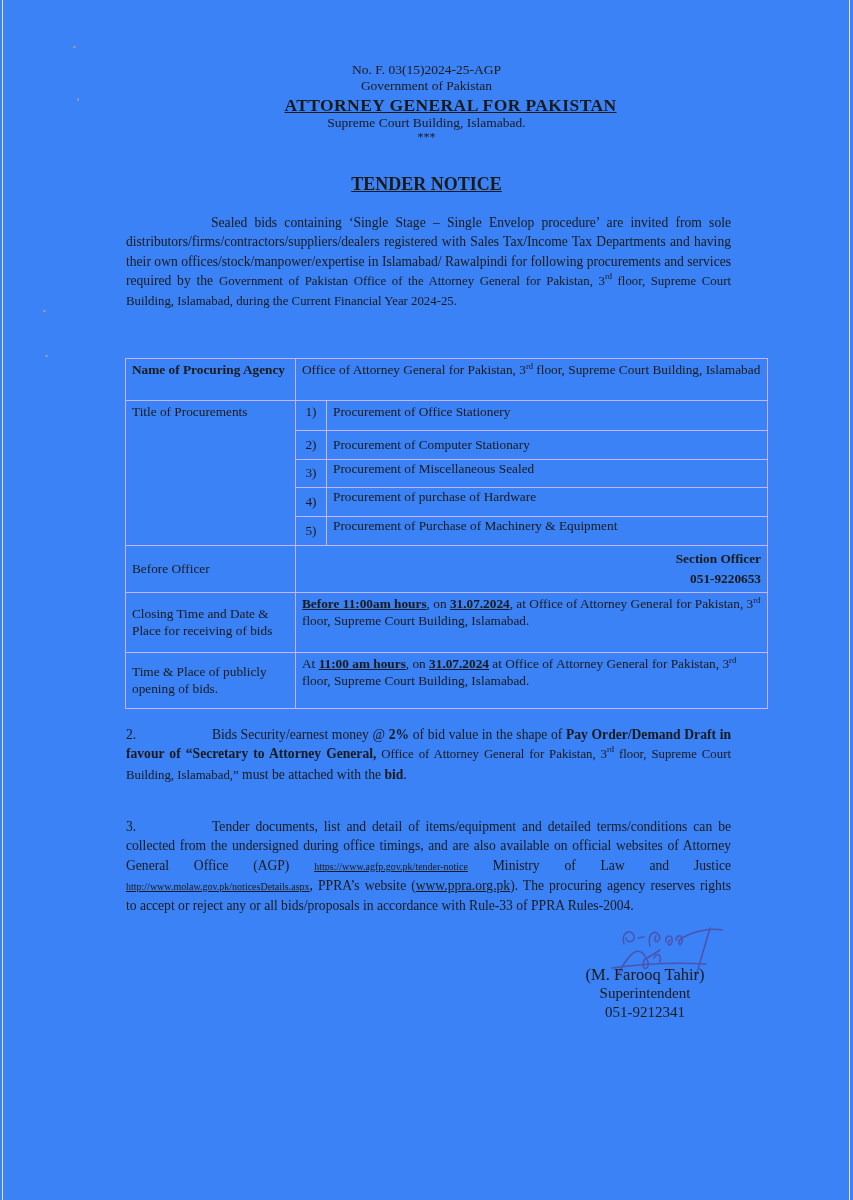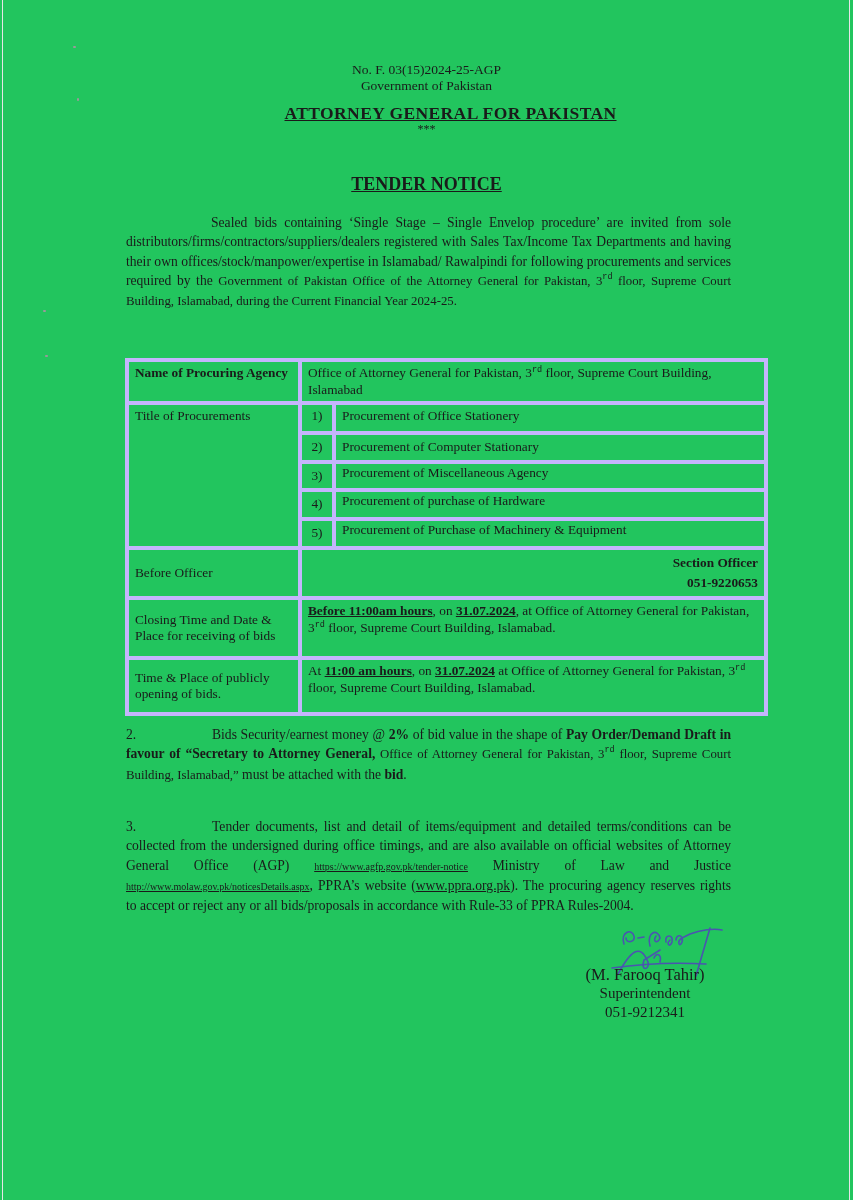--- a/index.html
+++ b/index.html
@@ -12,21 +12,21 @@
       height: 1200px;
       position: relative;
       overflow: hidden;
       font-family: "Liberation Serif", serif;
       color: #1a1a1a;
     }
     .page {
       position: absolute;
       left: 0; top: 0;
       width: 853px; height: 1200px;
-      background: #22c55e;
+      background: #3b82f6;
     }
     .edge-line {
       position: absolute;
       top: 0; bottom: 0;
       width: 1px;
       background: #e6e6e6;
     }
     .speck {
       position: absolute;
       width: 3px; height: 2px;
@@ -43,21 +43,21 @@
       font-size: 13.5px;
       line-height: 16px;
     }
     .header .line { display: block; }
     .header .org {
       font-weight: bold;
       text-decoration: underline;
       font-size: 17.5px;
       letter-spacing: 0.4px;
       line-height: 20px;
-      margin-top: 9px;
+      margin-top: 1px;
       padding-left: 48px;
     }
     .header .stars { font-size: 12px; line-height: 12px; }
 
     .notice-title {
       position: absolute;
       top: 174px;
       left: 0;
       width: 853px;
       text-align: center;
@@ -71,34 +71,34 @@
       left: 126px;
       width: 605px;
       font-size: 13.6px;
       line-height: 19.3px;
       text-align: justify;
     }
     .para .indent { display: inline-block; width: 85px; }
     .para .num-indent { display: inline-block; width: 86px; }
     .para .small { font-size: 12.8px; }
     .para u.link { color: #1a1a1a; font-size: 10px; }
-    sup { font-size: 8.5px; line-height: 0; font-family: Liberation Mono, monospace; }
+    sup { font-size: 8.5px; line-height: 0; }
 
     
     .tender-table {
       position: absolute;
       left: 125px;
       top: 358px;
       width: 643px;
       border-collapse: collapse;
       font-size: 13.3px;
       line-height: 16.5px;
     }
     .tender-table td {
-      border: 4px solid #c4b5fd;
+      border: 1px solid #c4b5fd;
       vertical-align: top;
       padding: 3px 6px;
     }
     .tender-table .label-col { width: 157px; }
     .tender-table .label-bold { font-weight: bold; }
     .tender-table .num-cell {
       width: 22px;
       text-align: center;
       padding: 3px 4px;
     }
@@ -134,20 +134,21 @@
   <div class="edge-line" style="left:849px"></div>
   <div class="speck" style="left:73px;top:46px"></div>
   <div class="speck" style="left:77px;top:98px;width:2px;height:3px"></div>
   <div class="speck" style="left:43px;top:310px"></div>
   <div class="speck" style="left:45px;top:355px"></div>
 
   <div class="header" style="top:62px">
     <span class="line">No. F. 03(15)2024-25-AGP</span>
     <span class="line">Government of Pakistan</span>
     <span class="line org">ATTORNEY GENERAL FOR PAKISTAN</span>
+    <span class="line">Supreme Court Building, Islamabad.</span>
     <span class="line stars">***</span>
   </div>
 
   <div class="notice-title">TENDER NOTICE</div>
 
   <div class="para" style="top:213px">
     <span class="indent"></span><span>Sealed bids containing ‘Single Stage – Single Envelop procedure’ are invited from sole distributors/firms/contractors/suppliers/dealers registered with Sales Tax/Income Tax Departments and having their own offices/stock/manpower/expertise in Islamabad/ Rawalpindi for following procurements and services required by the </span><span class="small">Government of Pakistan Office of the Attorney General for Pakistan, 3</span><sup>rd</sup><span class="small"> floor, Supreme Court Building, Islamabad, during the Current Financial Year 2024-25.</span>
   </div>
 
   <table class="tender-table">
@@ -160,21 +161,21 @@
       <td class="label-col" rowspan="5">Title of Procurements</td>
       <td class="num-cell">1)</td>
       <td class="item-text">Procurement of Office Stationery</td>
     </tr>
     <tr style="height:29px">
       <td class="num-cell vmid">2)</td>
       <td class="item-text vmid">Procurement of Computer Stationary</td>
     </tr>
     <tr style="height:28px">
       <td class="num-cell vmid">3)</td>
-      <td class="item-text" style="padding-top:1px">Procurement of Miscellaneous Agency</td>
+      <td class="item-text" style="padding-top:1px">Procurement of Miscellaneous Sealed</td>
     </tr>
     <tr style="height:29px">
       <td class="num-cell vmid">4)</td>
       <td class="item-text" style="padding-top:1px">Procurement of purchase of Hardware</td>
     </tr>
     <tr style="height:29px">
       <td class="num-cell vmid">5)</td>
       <td class="item-text" style="padding-top:1px">Procurement of Purchase of Machinery &amp; Equipment</td>
     </tr>
     <tr style="height:45px">

